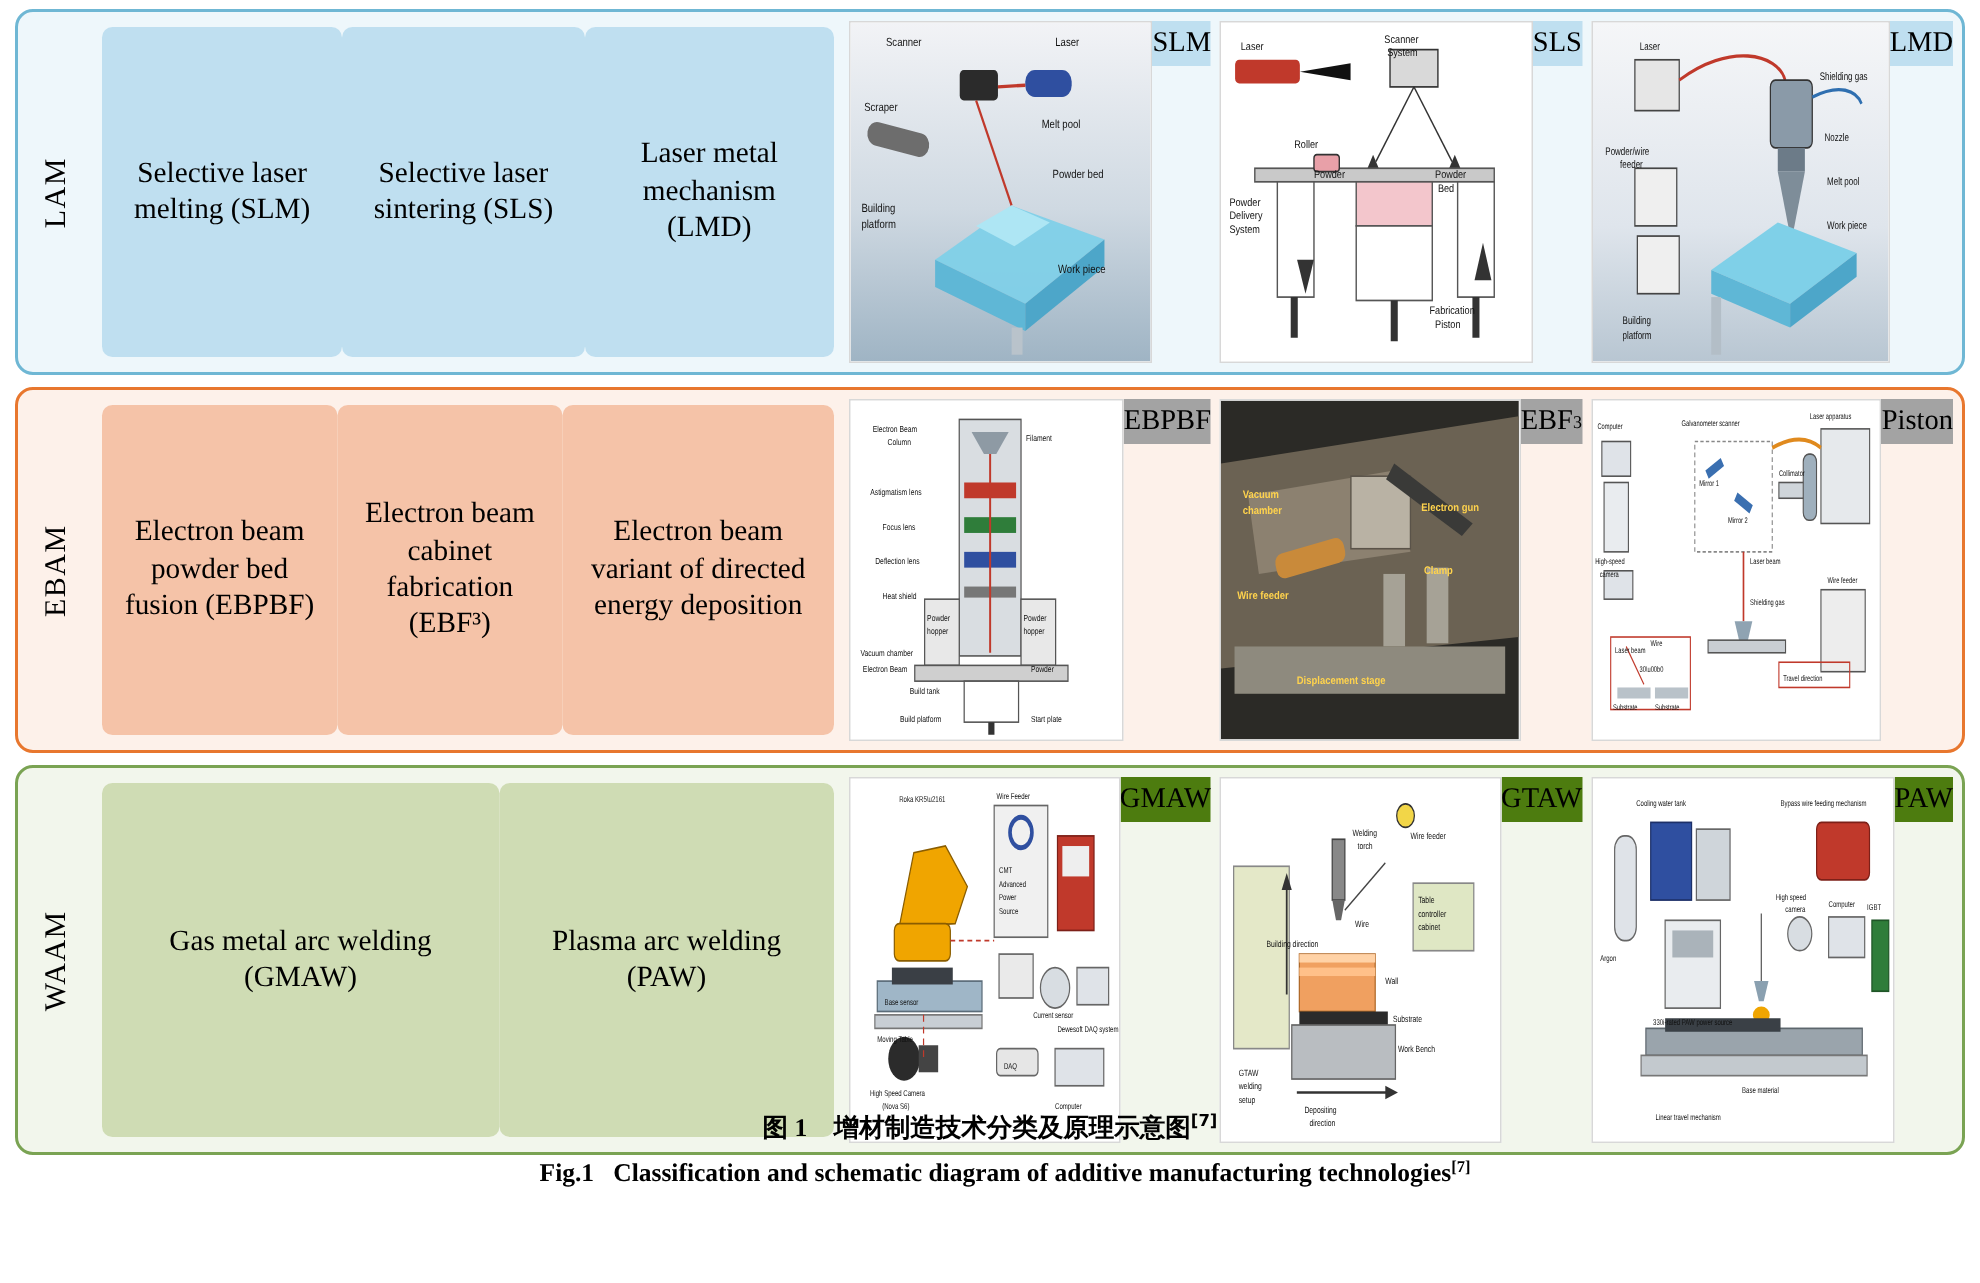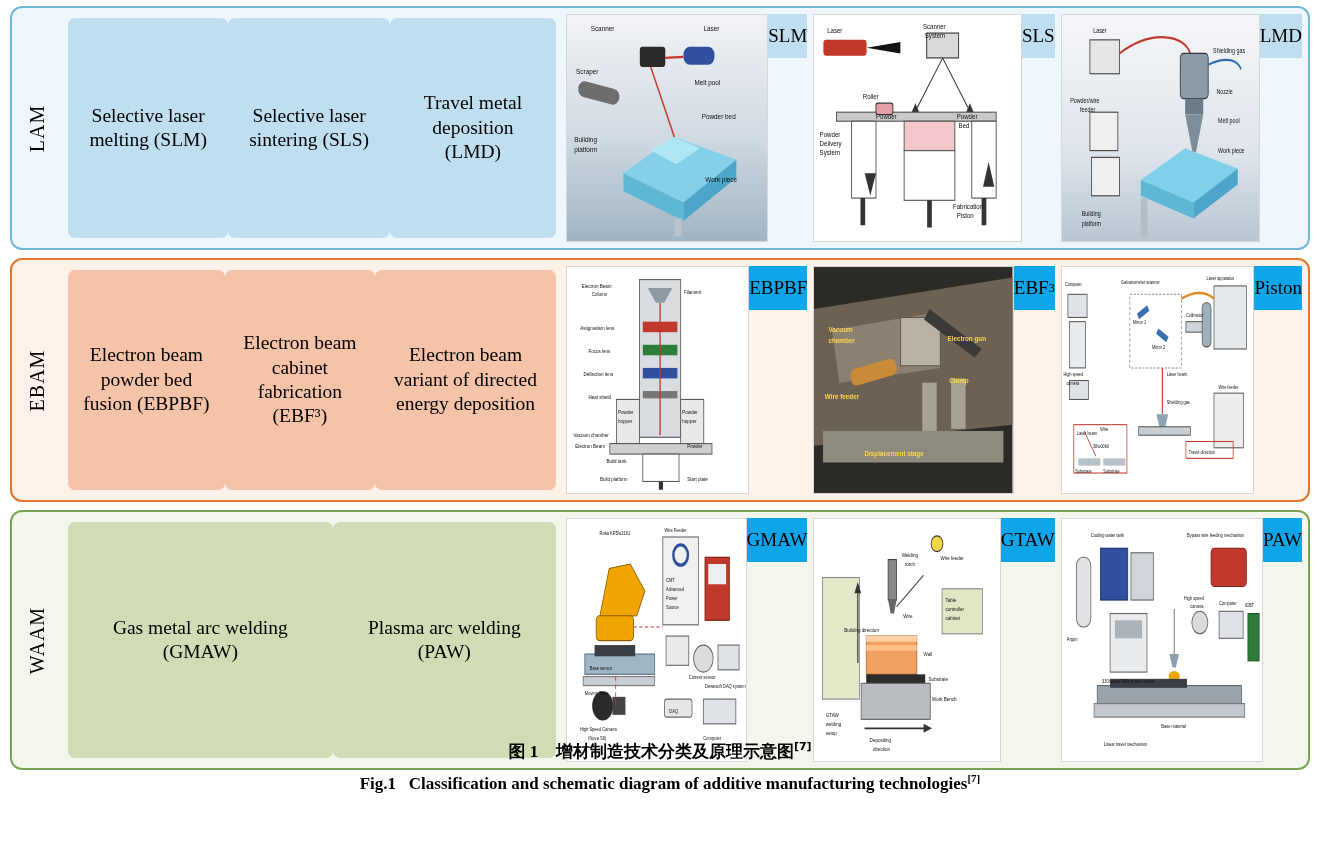--- a/index.html
+++ b/index.html
@@ -72,27 +72,27 @@
     box-sizing:border-box;
   }
   .figbox{
     flex:1 1 auto;
     position:relative;
     overflow:hidden;
     background:#ffffff;
     border:1px solid #d8d8d8;
   }
   .caption{
-    height:44px;
+    height:30px;
     display:flex;align-items:center;justify-content:center;
     font-size:19px;
   }
   .lam .caption{background:#bfdff0;}
-  .ebam .caption{background:#0ea5e9;}
-  .waam .caption{background:#0ea5e9;}
+  .ebam .caption{background:#a3a3a3;}
+  .waam .caption{background:#4d7c0f;}
   .caption sup{font-size:12px;vertical-align:super;}
 
   
   .fig-svg{position:absolute;inset:0;width:100%;height:100%;}
 
   
   .figcaption{
     position:absolute;left:0;right:0;top:740px;
     text-align:center;
   }
@@ -106,21 +106,21 @@
 
 <div class="page">
 
   <div class="group lam">
     <div class="grouplabel">
       <span>LAM</span>
     </div>
     <div class="leftcol">
       <div class="rowbar">Selective laser melting (SLM)</div>
       <div class="rowbar">Selective laser sintering (SLS)</div>
-      <div class="rowbar">Travel metal deposition (LMD)</div>
+      <div class="rowbar">Laser metal mechanism (LMD)</div>
     </div>
     <div class="rightcol">
 
       <div class="panel">
         <div class="figbox">
           <svg class="fig-svg" viewBox="0 0 220 200" preserveAspectRatio="none">
             <defs>
               <linearGradient id="slmbg" x1="0" y1="0" x2="0" y2="1">
                 <stop offset="0%" stop-color="#f2f3f6"></stop>
                   <stop offset="55%" stop-color="#cfd9e2"></stop>

